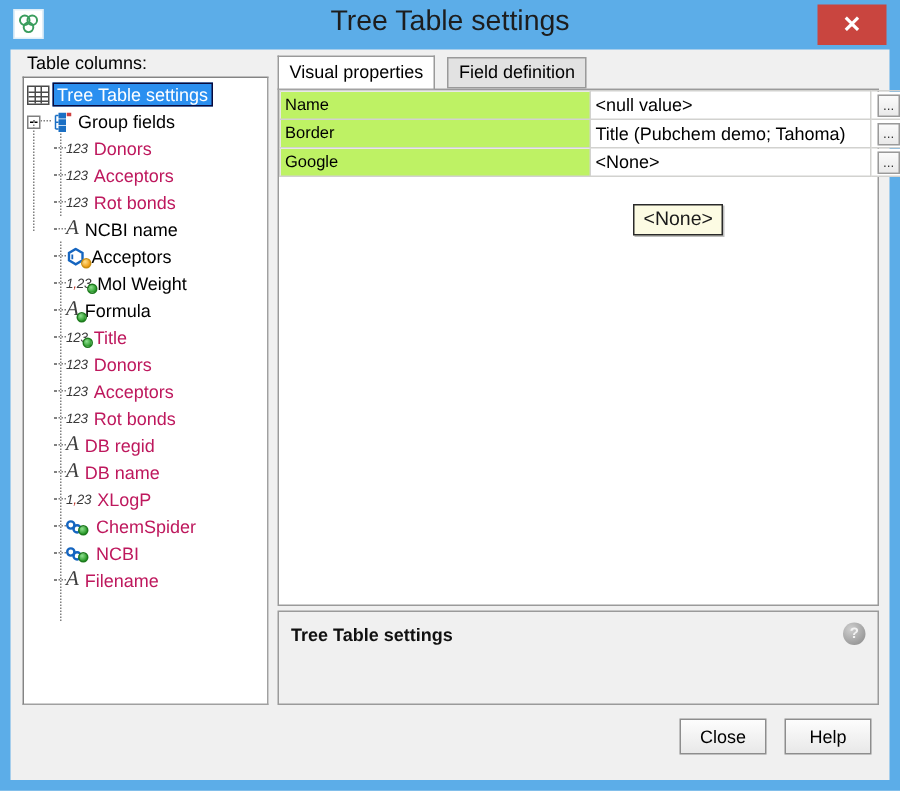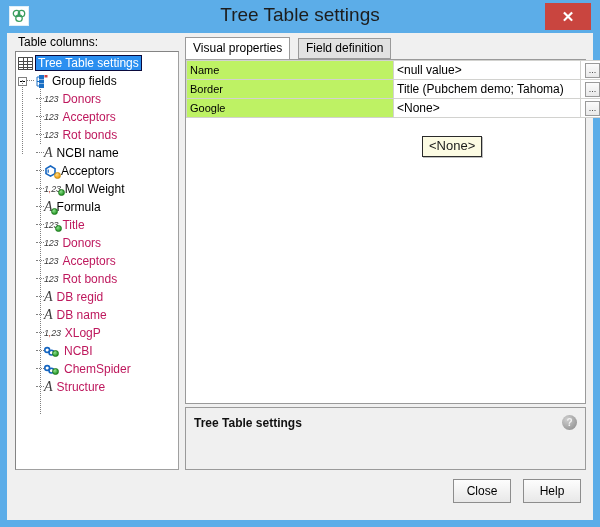--- a/index.html
+++ b/index.html
@@ -444,37 +444,37 @@
               <span class="tree-label label gray">XLogP</span>
             </div>
             <div class="tree-row">
               <span class="spacer" style="width: 20px;"></span>
               <span class="dashline" style="width: 8px;"></span>
               <span class="ic linkicon" style="position: relative;"><svg width="16" height="11" viewBox="0 0 16 11">
                   <circle cx="3.2" cy="4" r="2.4" fill="none" stroke="#1565c0" stroke-width="1.6"></circle>
                   <circle cx="7.4" cy="6.6" r="2.4" fill="none" stroke="#1565c0" stroke-width="1.6"></circle>
                   <path d="M4.8 5.2 L6 5.8" stroke="#1565c0" stroke-width="1.5"></path>
                 </svg><i class="dot green" style="right: 1px; bottom: 0px;"></i></span>
-              <span class="tree-label label gray">NCBI</span>
+              <span class="tree-label label gray">ChemSpider</span>
             </div>
             <div class="tree-row">
               <span class="spacer" style="width: 20px;"></span>
               <span class="dashline" style="width: 8px;"></span>
               <span class="ic linkicon" style="position: relative;"><svg width="16" height="11" viewBox="0 0 16 11">
                   <circle cx="3.2" cy="4" r="2.4" fill="none" stroke="#1565c0" stroke-width="1.6"></circle>
                   <circle cx="7.4" cy="6.6" r="2.4" fill="none" stroke="#1565c0" stroke-width="1.6"></circle>
                   <path d="M4.8 5.2 L6 5.8" stroke="#1565c0" stroke-width="1.5"></path>
                 </svg><i class="dot green" style="right: 1px; bottom: 0px;"></i></span>
-              <span class="tree-label label gray">ChemSpider</span>
+              <span class="tree-label label gray">NCBI</span>
             </div>
             <div class="tree-row">
               <span class="spacer" style="width: 20px;"></span>
               <span class="dashline" style="width: 8px;"></span>
               <span class="ic ic-A" style="position: relative;">A</span>
-              <span class="tree-label label gray">Structure</span>
+              <span class="tree-label label gray">Filename</span>
             </div>
             <span class="guide" style="left: 6px; top: 28px; height: 74px;"></span>
             <span class="guide" style="left: 24px; top: 37px; height: 55px;"></span>
             <span class="guide" style="left: 24px; top: 109px; height: 253px;"></span>
           </div>
       </div>
     </div>
 
     <div class="right-panel">
 

